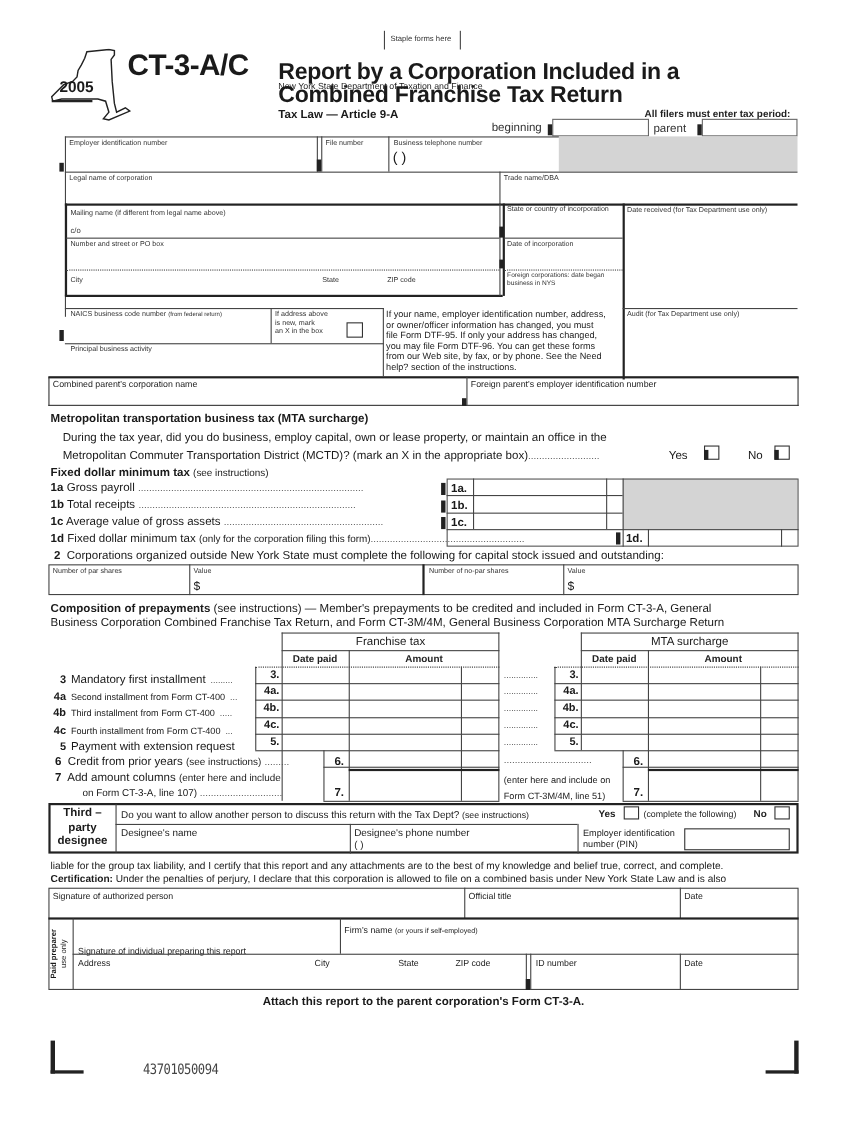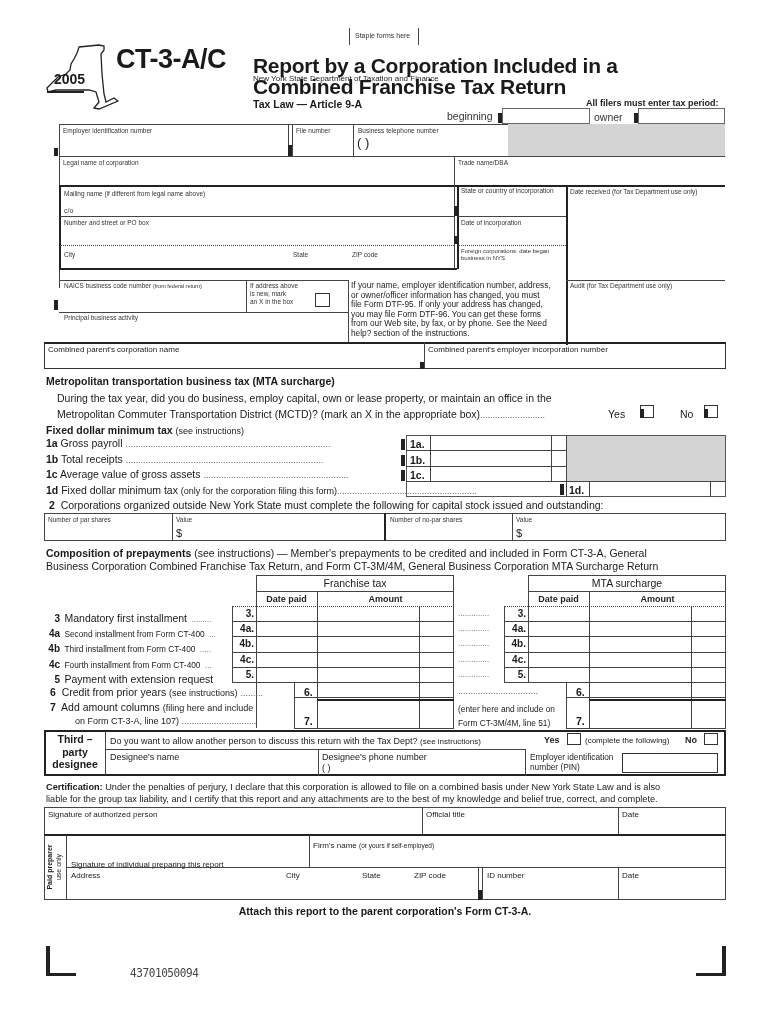--- a/index.html
+++ b/index.html
@@ -43,21 +43,21 @@
 <div class="a b" style="left:116px;top:44px;font-size:27px;letter-spacing:-0.5px;">CT-3-A/C</div>
 <div class="a t8" style="left:253px;top:46px;margin-top:28px;">New York State Department of Taxation and Finance</div>
 <div class="a b" style="left:253px;top:55px;font-size:21px;line-height:21px;letter-spacing:-0.3px;">Report by a Corporation Included in a</div>
 <div class="a b" style="left:253px;top:76px;font-size:21px;line-height:21px;letter-spacing:-0.3px;">Combined Franchise Tax Return</div>
 <div class="a b t10" style="left:253px;top:98px;">Tax Law — Article 9-A</div>
 <div class="a b t9" style="left:586px;top:98px;">All filers must enter tax period:</div>
 
 <div class="a t10" style="left:447px;top:110px;color:#333;">beginning</div>
 <div class="mark" style="left:498px;top:113px;height:10px;"></div>
 <div class="box" style="left:502px;top:108px;width:88px;height:16px;border-color:#666;"></div>
-<div class="a t10" style="left:594px;top:111px;color:#333;">owner</div>
+<div class="a t10" style="left:594px;top:111px;color:#333;">parent</div>
 <div class="mark" style="left:634px;top:113px;height:10px;"></div>
 <div class="box" style="left:638px;top:108px;width:87px;height:16px;border-color:#666;"></div>
 
 <div class="gray" style="left:508px;top:124px;width:217px;height:32px;"></div>
 <div class="hl" style="left:59px;top:124px;width:449px;"></div>
 <div class="vl" style="left:59px;top:124px;height:164px;"></div>
 <div class="mark" style="left:54px;top:148px;height:8px;"></div>
 
 <div class="a t6" style="left:63px;top:127px;">Employer identification number</div>
 <div class="a" style="left:60px;top:135px;width:228px;height:20px;"></div>
@@ -136,21 +136,21 @@
   <div>you may file Form DTF-96. You can get these forms</div>
   <div>from our Web site, by fax, or by phone. See the Need</div>
   <div class="it">help? section of the instructions.</div>
 </div>
 
 <div class="box" style="left:44px;top:342px;width:682px;height:27px;border-top:2px solid #222;"></div>
 <div class="a t8" style="left:48px;top:345px;">Combined parent's corporation name</div>
 <div class="a" style="left:46px;top:355px;width:375px;height:12px;"></div>
 <div class="vl" style="left:424px;top:342px;height:27px;"></div>
 <div class="mark" style="left:420px;top:362px;height:7px;"></div>
-<div class="a t8" style="left:428px;top:345px;">Combined parent's employer incorporation number</div>
+<div class="a t8" style="left:428px;top:345px;">Foreign parent's employer identification number</div>
 <div class="a" style="left:426px;top:355px;width:298px;height:12px;"></div>
 
 <div class="a b t10" style="left:46px;top:375px;">Metropolitan transportation business tax (MTA surcharge)</div>
 <div class="a t10" style="left:57px;top:392px;">During the tax year, did you do business, employ capital, own or lease property, or maintain an office in the</div>
 <div class="a t10" style="left:57px;top:408px;white-space:nowrap;text-align:center;">
   <span>Metropolitan Commuter Transportation District (MCTD)?</span>
   <span class="it">(mark an X in the appropriate box)</span><span style="font-size:9px;color:#555;">..........................</span>
 </div>
 <div class="a t10" style="left:608px;top:408px;">Yes</div>
 <div class="cb" style="left:640px;top:405px;"></div>
@@ -312,21 +312,21 @@
 <div class="vl" style="left:589px;top:682px;height:46px;"></div>
 <div class="vl" style="left:419px;top:606px;height:122px;"></div>
 <div class="vl" style="left:691px;top:606px;height:122px;"></div>
 <div class="hl" style="left:294px;top:697px;width:160px;"></div>
 <div class="hl" style="left:566px;top:697px;width:160px;"></div>
 <div class="hl2" style="left:317px;top:699px;width:137px;"></div>
 <div class="hl2" style="left:589px;top:699px;width:137px;"></div>
 
 <div class="a t10" style="left:50px;top:701px;white-space:nowrap;">
   <span class="b">7</span>&nbsp; <span>Add amount columns</span>
-  <span class="it" style="font-size:9px;">(filing here and include</span>
+  <span class="it" style="font-size:9px;">(enter here and include</span>
 </div>
 <div class="a it" style="left:75px;top:716px;font-size:9px;white-space:nowrap;"><span>on Form CT-3-A, line 107)</span> <span style="color:#555;">..............................</span></div>
 <div class="a lnum" style="left:304px;top:715px;">7.</div>
 <div class="a" style="left:318px;top:701px;width:101px;height:26px;"></div>
 <div class="a it" style="left:458px;top:702px;font-size:8.3px;line-height:14px;">
   <div>(enter here and include on</div>
   <div>Form CT-3M/4M, line 51)</div>
 </div>
 <div class="a lnum" style="left:576px;top:715px;">7.</div>
 <div class="a" style="left:590px;top:701px;width:101px;height:26px;"></div>
@@ -350,22 +350,22 @@
 <div class="a t9" style="left:110px;top:752px;">Designee's name</div>
 <div class="a" style="left:107px;top:762px;width:210px;height:12px;"></div>
 <div class="vl" style="left:318px;top:749px;height:27px;"></div>
 <div class="a t9" style="left:322px;top:752px;">Designee's phone number</div>
 <div class="a t9" style="left:322px;top:763px;">(        )</div>
 <div class="vl" style="left:525px;top:749px;height:27px;"></div>
 <div class="a" style="left:530px;top:752px;width:90px;font-size:8.3px;line-height:10px;color:#222;">Employer identification number (PIN)</div>
 <div class="chk" style="left:622px;top:753px;width:96px;height:20px;"></div>
 
 <div class="a" style="left:46px;top:782px;font-size:9.2px;line-height:11.5px;white-space:nowrap;color:#1a1a1a;">
+  <div>liable for the group tax liability, and I certify that this report and any attachments are to the best of my knowledge and belief true, correct, and complete.</div>
   <div><span class="b">Certification:</span> <span>Under the penalties of perjury, I declare that this corporation is allowed to file on a combined basis under New York State Law and is also</span></div>
-  <div>liable for the group tax liability, and I certify that this report and any attachments are to the best of my knowledge and belief true, correct, and complete.</div>
 </div>
 
 <div class="box" style="left:44px;top:807px;width:682px;height:93px;border-color:#444;"></div>
 <div class="a t8" style="left:48px;top:810px;">Signature of authorized person</div>
 <div class="a" style="left:46px;top:820px;width:374px;height:13px;"></div>
 <div class="vl" style="left:422px;top:807px;height:28px;"></div>
 <div class="a t8" style="left:426px;top:810px;">Official title</div>
 <div class="a" style="left:424px;top:820px;width:193px;height:13px;"></div>
 <div class="vl" style="left:618px;top:807px;height:28px;"></div>
 <div class="a t8" style="left:622px;top:810px;">Date</div>

